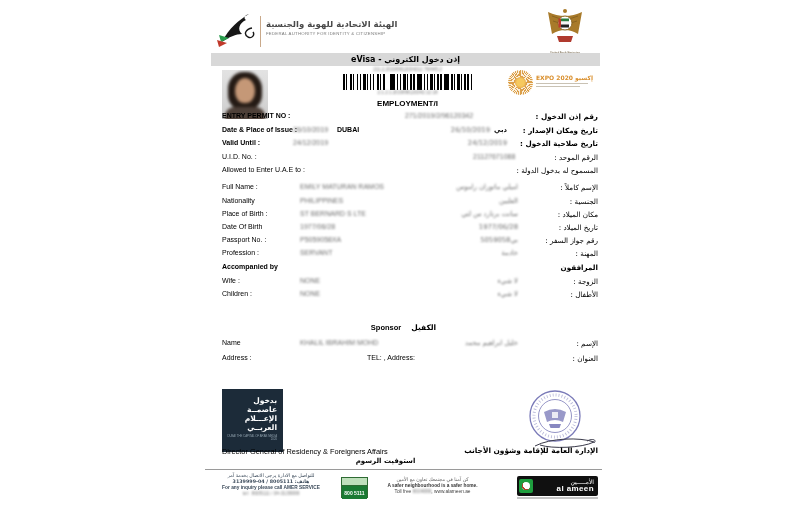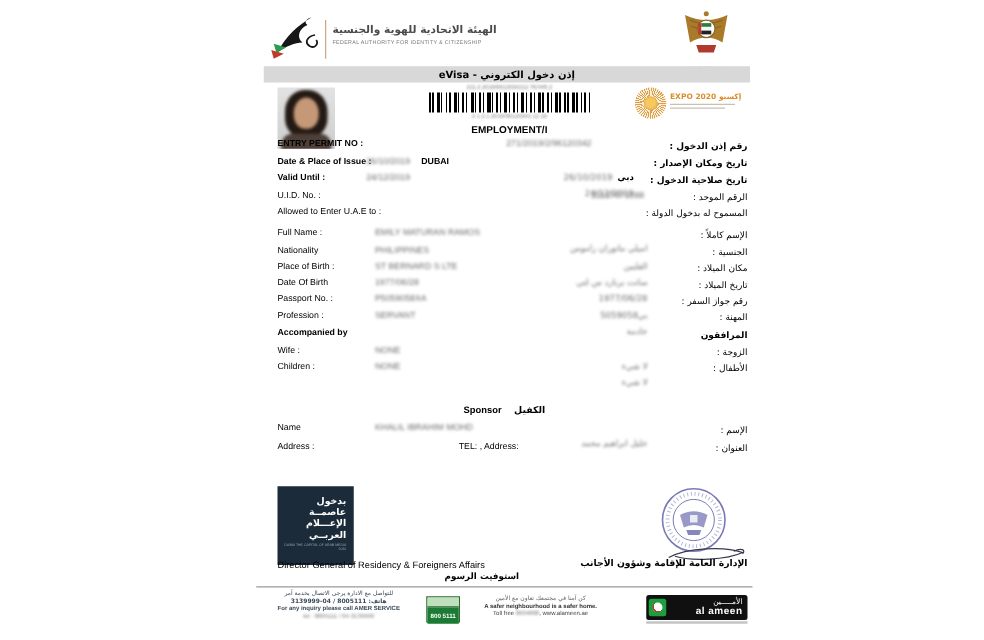--- a/index.html
+++ b/index.html
@@ -46,21 +46,21 @@
      background:radial-gradient(circle,#f6c95e 0 45%,#e9b04f 70%,#f7ecd8 75%);}
   .expo-text{margin-left:3px;padding-top:4px;}
   .expo-line1{font-size:6px;font-weight:bold;color:#d98e2b;white-space:nowrap;}
   .expo-bar{height:1.6px;background:#c9c2b4;margin-top:1.6px;width:52px;}
   .expo-bar2{width:44px;}
 
   
   .frow{position:absolute;left:17px;width:376px;height:12px;font-size:7px;}
   .le{position:absolute;left:0;top:0;white-space:nowrap;}
   .ve{position:absolute;top:0;white-space:nowrap;}
-  .va{position:absolute;top:12px;white-space:nowrap;direction:rtl;font-size:6.8px;text-align:right;}
+  .va{position:absolute;top:0;white-space:nowrap;direction:rtl;font-size:6.8px;text-align:right;}
   .la{position:absolute;right:0;top:0;white-space:nowrap;direction:rtl;font-size:7.2px;}
 
   
   .sponsor-heading{position:absolute;left:0;top:323px;width:397px;text-align:center;font-size:7.5px;font-weight:bold;}
   .sponsor-heading .gap{display:inline-block;width:10px;}
 
   
   .dubai-logo{position:absolute;left:17px;top:389px;width:61px;height:63px;background:#1c2b39;
       color:#fff;box-sizing:border-box;padding:7px 6px 0 0;text-align:right;}
   .dubai-line{font-size:7.5px;line-height:9px;font-weight:bold;direction:rtl;}

